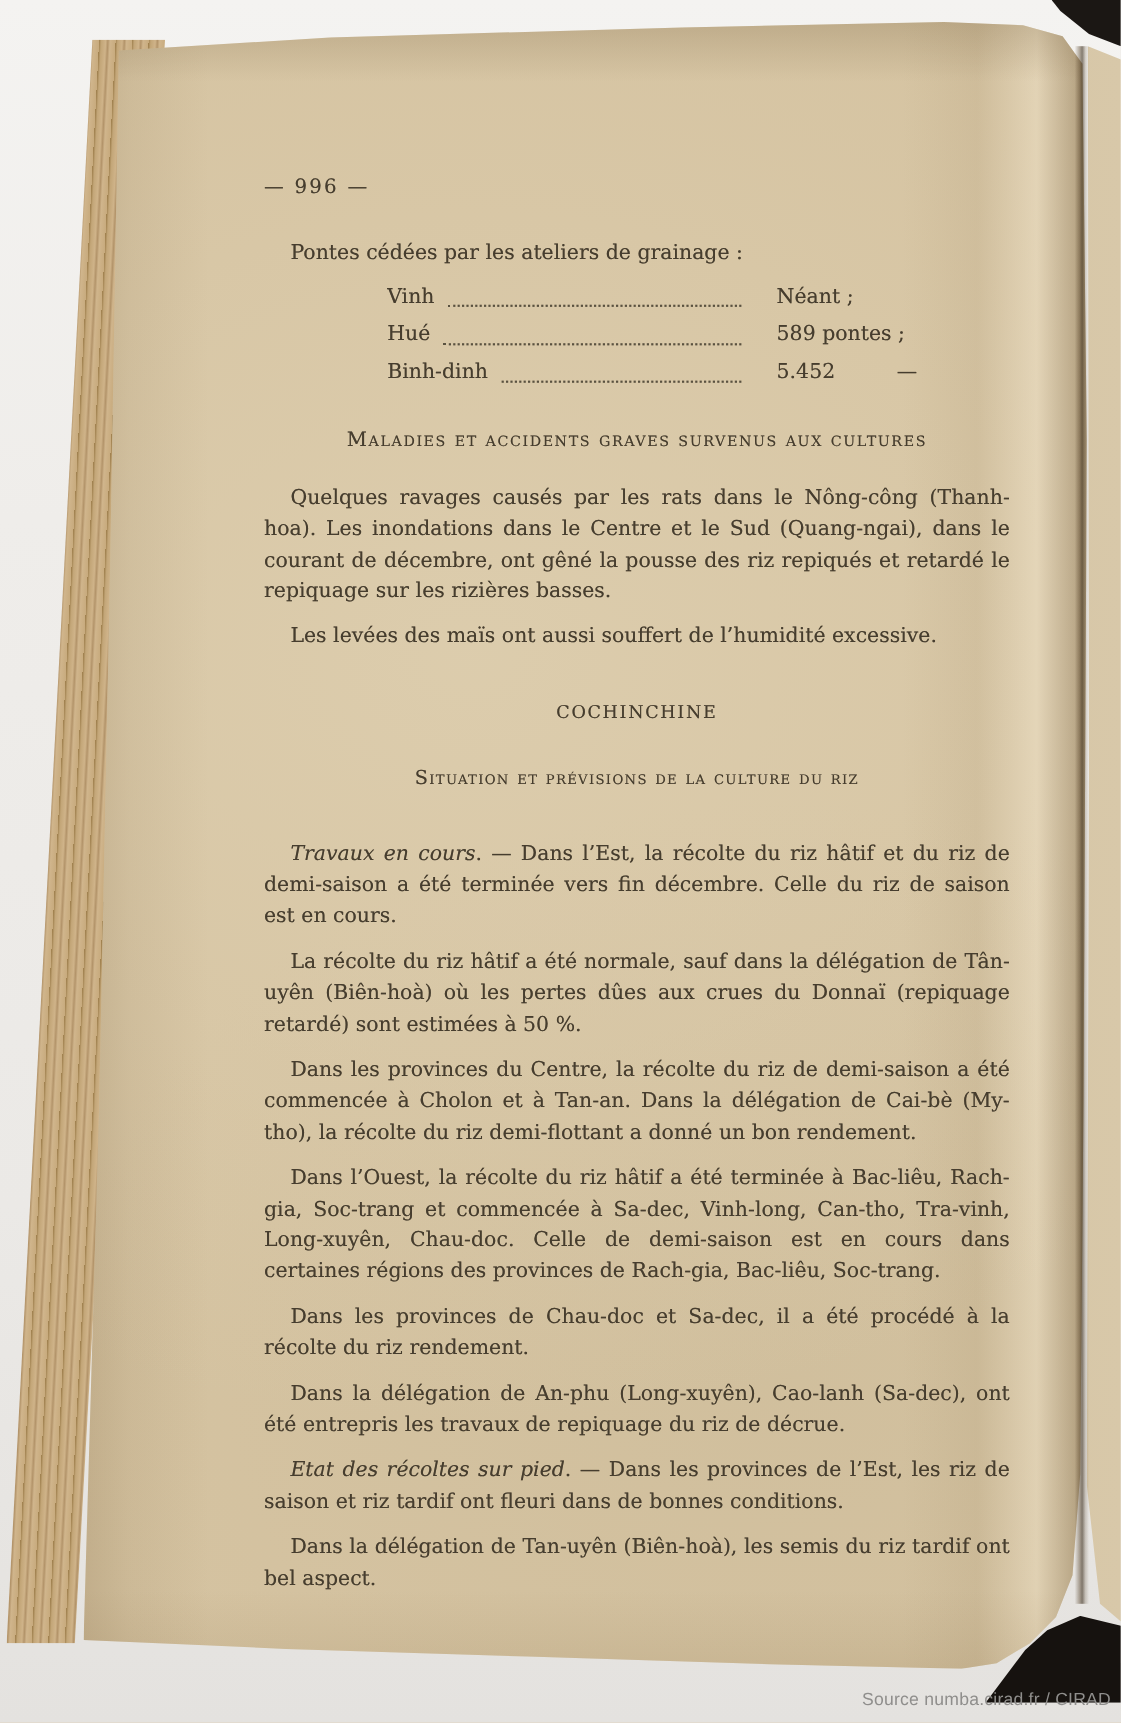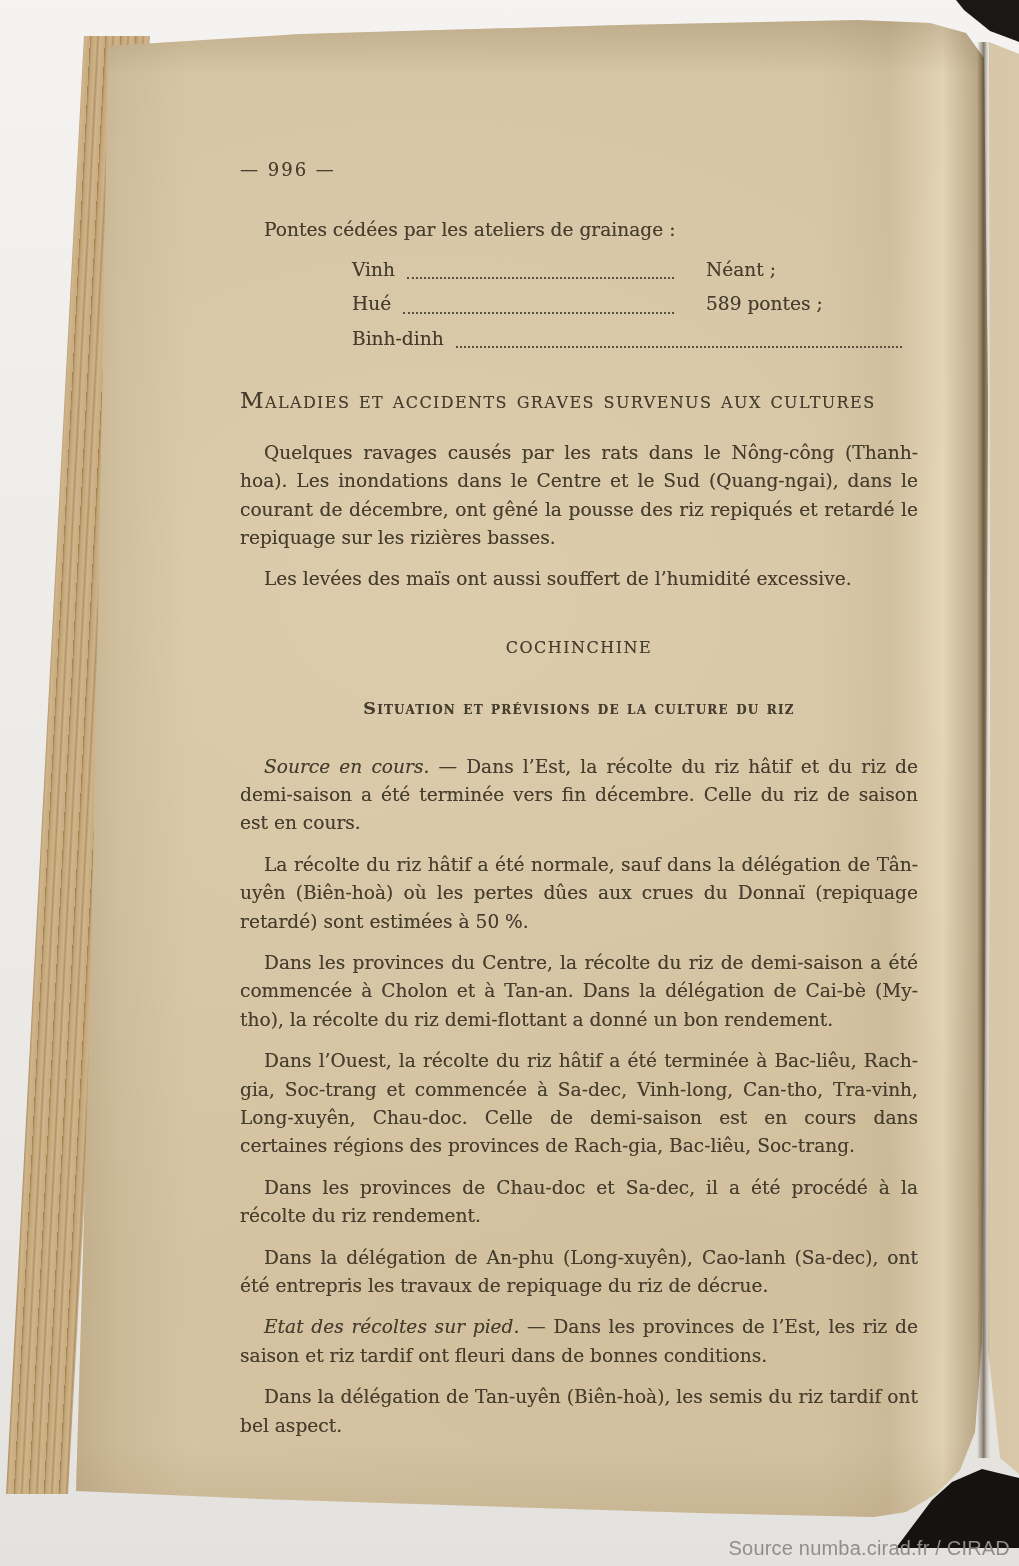--- a/index.html
+++ b/index.html
@@ -81,37 +81,37 @@
   .g-row{display:flex;align-items:center;padding-left:112px;line-height:34.5px;}
   .g-label{flex:0 0 auto;}
   .g-dots{flex:1 1 auto;position:relative;align-self:stretch;}
   .g-dots::after{
     content:"";position:absolute;left:12px;right:16px;bottom:8px;
     border-bottom:2.6px dotted #5a5240;
   }
   .g-value{flex:0 0 212px;padding-left:16px;white-space:nowrap;}
   .g-dash{margin-left:56px;}
   .sc-heading{
-    text-align:left;font-variant:small-caps;letter-spacing:1.4px;
-    font-size:23px;font-weight:normal;margin:30px 0 24px;
+    text-align:center;font-variant:small-caps;letter-spacing:1.4px;
+    font-size:18px;font-weight:normal;margin:30px 0 24px;
   }
   .para{margin:0 0 13px;text-align:justify;text-indent:24px;}
   .para .lead{font-style:italic;}
   .title{
     text-align:center;font-size:16px;letter-spacing:1.5px;font-weight:normal;
     margin:40px 0 0;
   }
   .subheading{
     text-align:center;font-variant:small-caps;letter-spacing:1.2px;
-    font-size:17.5px;font-weight:bold;margin:32px 0 30px;
+    font-size:17.5px;font-weight:normal;margin:32px 0 40px;
   }
   .footer-credit{
     position:absolute;right:9px;top:1537px;
     font-family:"Liberation Sans","DejaVu Sans",sans-serif;
-    font-size:20px;color:#8f8e8c;letter-spacing:.2px;
+    font-size:16px;color:#8f8e8c;letter-spacing:.2px;
   }
 </style>
 </head>
 <body>
 
 <div class="scan">
 
   <div class="corner-top-right"></div>
   <div class="corner-bottom-right"></div>
 
@@ -140,32 +140,33 @@
         <span class="g-value"><span>Néant ;</span><span class="g-dash"></span></span>
       </div>
       <div class="g-row">
         <span class="g-label">Hué</span>
         <span class="g-dots"></span>
         <span class="g-value"><span>589 pontes ;</span><span class="g-dash"></span></span>
       </div>
       <div class="g-row">
         <span class="g-label">Binh-dinh</span>
         <span class="g-dots"></span>
+        <span class="g-value"><span>5.452</span><span class="g-dash">—</span></span>
       </div>
     </div>
 
     <h2 class="sc-heading">Maladies et accidents graves survenus aux cultures</h2>
 
     <p class="para">Quelques ravages causés par les rats dans le Nông-công (Thanh-hoa). Les inondations dans le Centre et le Sud (Quang-ngai), dans le courant de décembre, ont gêné la pousse des riz repiqués et retardé le repiquage sur les rizières basses.</p>
     <p class="para">Les levées des maïs ont aussi souffert de l’humidité excessive.</p>
 
     <h1 class="title">COCHINCHINE</h1>
     <h2 class="subheading">Situation et prévisions de la culture du riz</h2>
 
-    <p class="para"><span class="lead">Source en cours</span><span>. — Dans l’Est, la récolte du riz hâtif et du riz de demi-saison a été terminée vers fin décembre. Celle du riz de saison est en cours.</span></p>
+    <p class="para"><span class="lead">Travaux en cours</span><span>. — Dans l’Est, la récolte du riz hâtif et du riz de demi-saison a été terminée vers fin décembre. Celle du riz de saison est en cours.</span></p>
     <p class="para"><span class="lead"></span><span>La récolte du riz hâtif a été normale, sauf dans la délégation de Tân-uyên (Biên-hoà) où les pertes dûes aux crues du Donnaï (repiquage retardé) sont estimées à 50 %.</span></p>
     <p class="para"><span class="lead"></span><span>Dans les provinces du Centre, la récolte du riz de demi-saison a été commencée à Cholon et à Tan-an. Dans la délégation de Cai-bè (My-tho), la récolte du riz demi-flottant a donné un bon rendement.</span></p>
     <p class="para"><span class="lead"></span><span>Dans l’Ouest, la récolte du riz hâtif a été terminée à Bac-liêu, Rach-gia, Soc-trang et commencée à Sa-dec, Vinh-long, Can-tho, Tra-vinh, Long-xuyên, Chau-doc. Celle de demi-saison est en cours dans certaines régions des provinces de Rach-gia, Bac-liêu, Soc-trang.</span></p>
     <p class="para"><span class="lead"></span><span>Dans les provinces de Chau-doc et Sa-dec, il a été procédé à la récolte du riz rendement.</span></p>
     <p class="para"><span class="lead"></span><span>Dans la délégation de An-phu (Long-xuyên), Cao-lanh (Sa-dec), ont été entrepris les travaux de repiquage du riz de décrue.</span></p>
     <p class="para"><span class="lead">Etat des récoltes sur pied</span><span>. — Dans les provinces de l’Est, les riz de saison et riz tardif ont fleuri dans de bonnes conditions.</span></p>
     <p class="para"><span class="lead"></span><span>Dans la délégation de Tan-uyên (Biên-hoà), les semis du riz tardif ont bel aspect.</span></p>
 
   </div>
 

